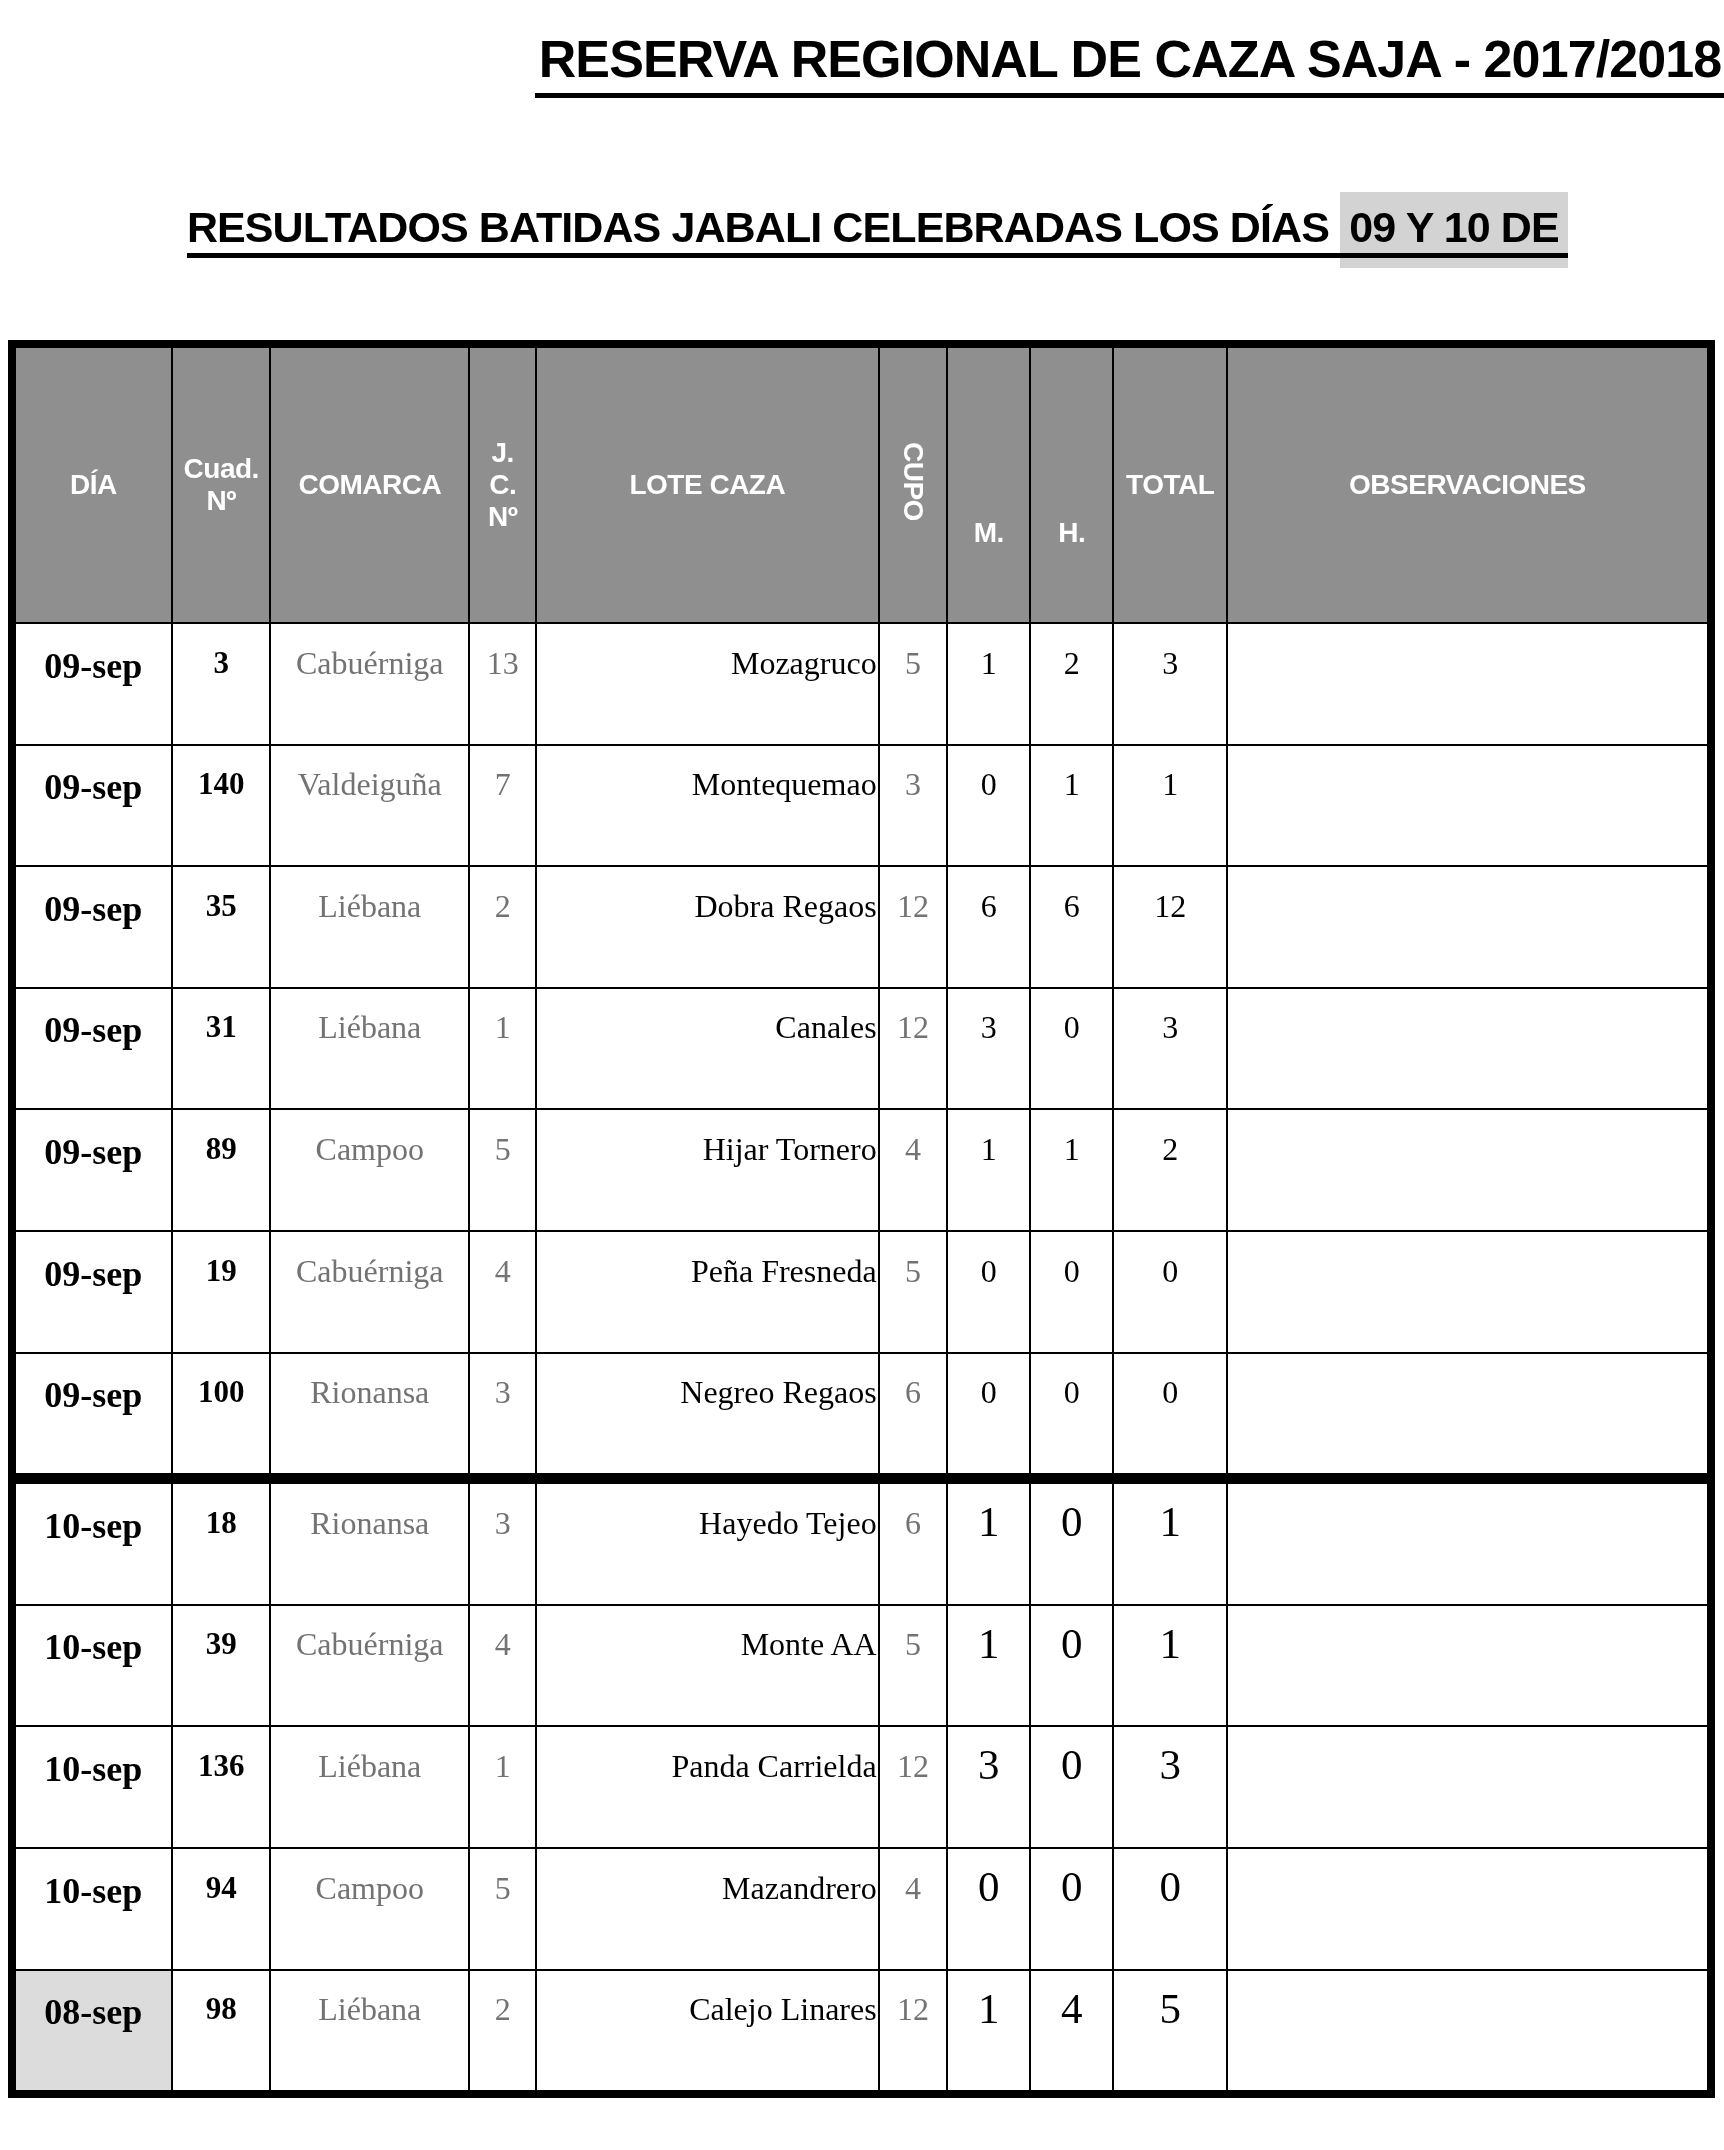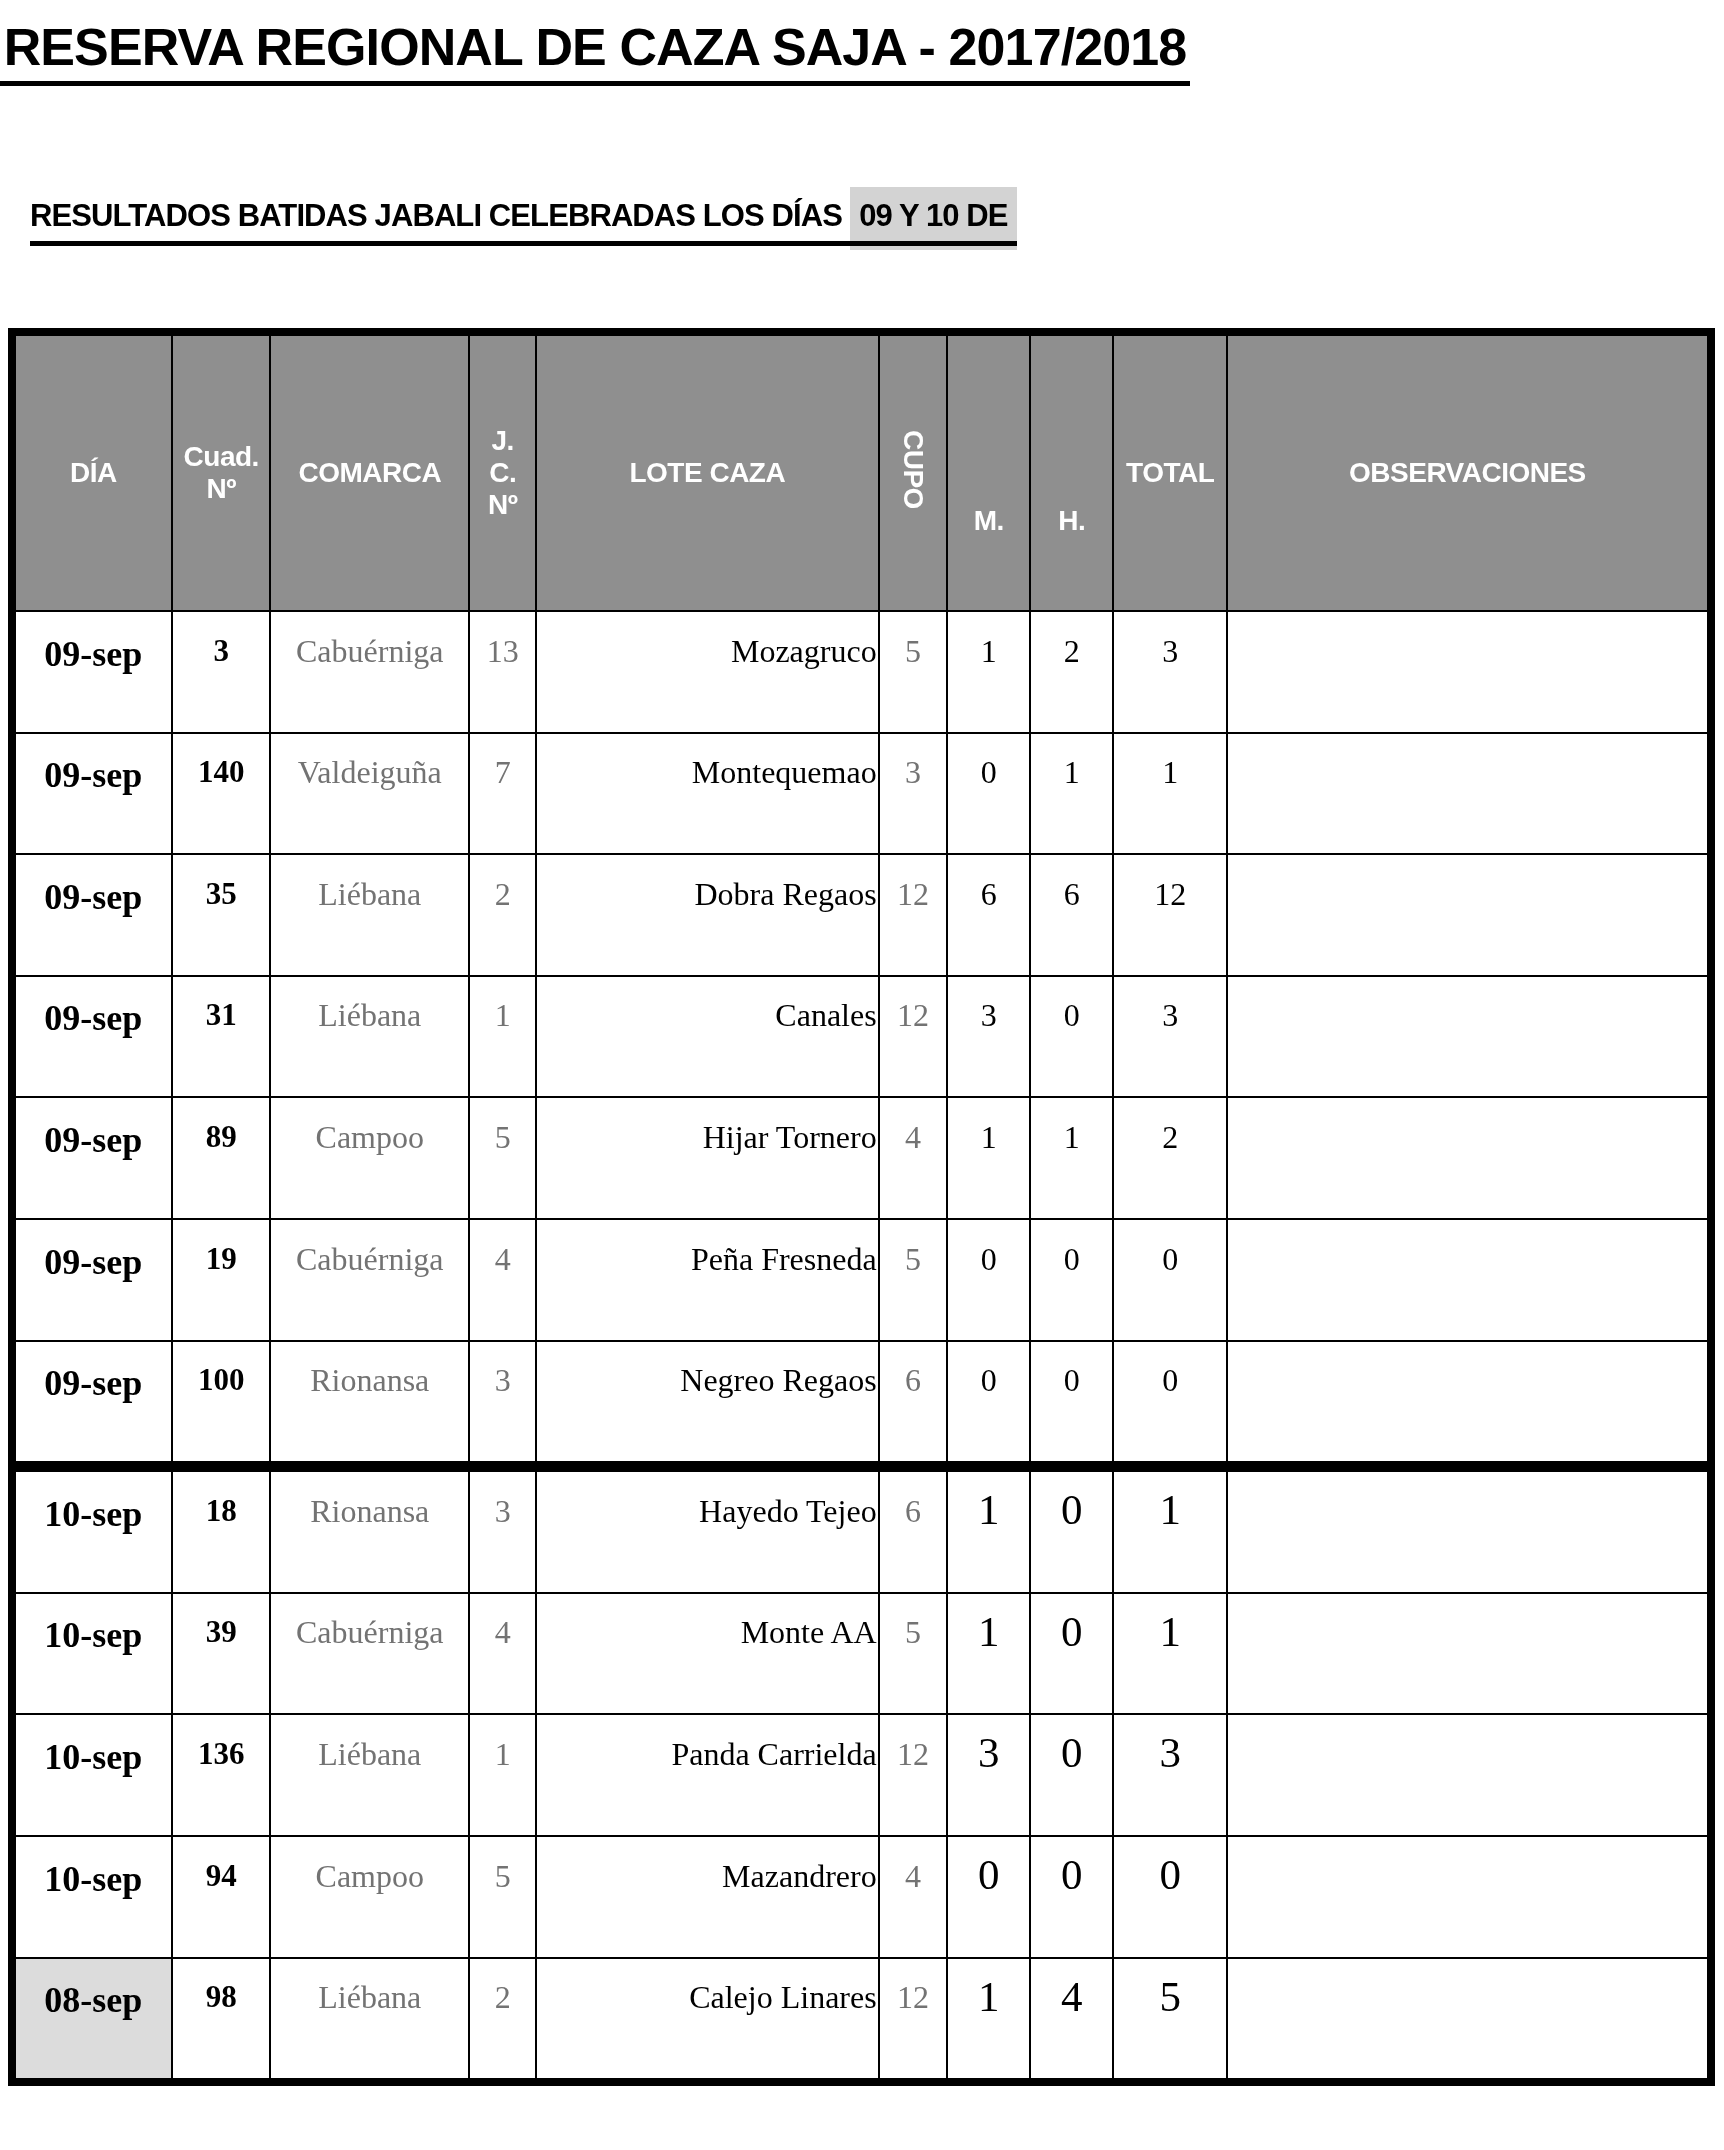--- a/index.html
+++ b/index.html
@@ -5,41 +5,41 @@
   html,body{margin:0;padding:0;background:#ffffff;}
   .page{
     position:relative;
     width:1725px;
     height:2150px;
     background:#ffffff;
     font-family:"Liberation Serif", serif;
     overflow:hidden;
   }
   
-  .title-wrap{ text-align:left; padding-top:17px; }
+  .title-wrap{ text-align:right; padding-top:29px; }
   .doc-title{
     display:inline-block;
     position:relative;
     font-family:"Liberation Sans", sans-serif;
     font-weight:bold;
     font-size:52px;
     letter-spacing:-0.9px;
     padding:0 3.7px 9.4px 3.7px;
     white-space:nowrap;
   }
   .doc-title::after{
     content:""; position:absolute; left:0; right:0; bottom:0;
     height:5.6px; background:#000; z-index:2;
   }
   .subtitle{
     margin-top:105px;
-    text-align:left;
+    text-align:center;
     font-family:"Liberation Sans", sans-serif;
     font-weight:bold;
-    font-size:31px;
+    font-size:43px;
     letter-spacing:-0.9px;
     line-height:49px;
     padding-left:30px;
   }
   .subtitle .line{ display:block; margin-bottom:15px; }
   .u{
     display:inline-block; position:relative; padding-bottom:5.6px; white-space:pre;
   }
   .u::after{
     content:""; position:absolute; left:0; right:0; bottom:0;

